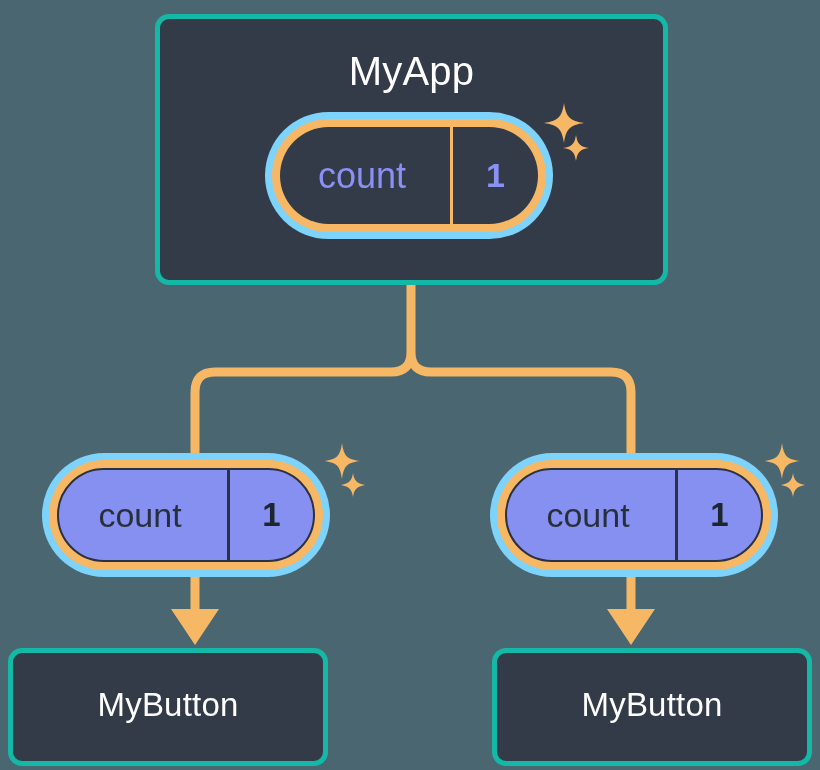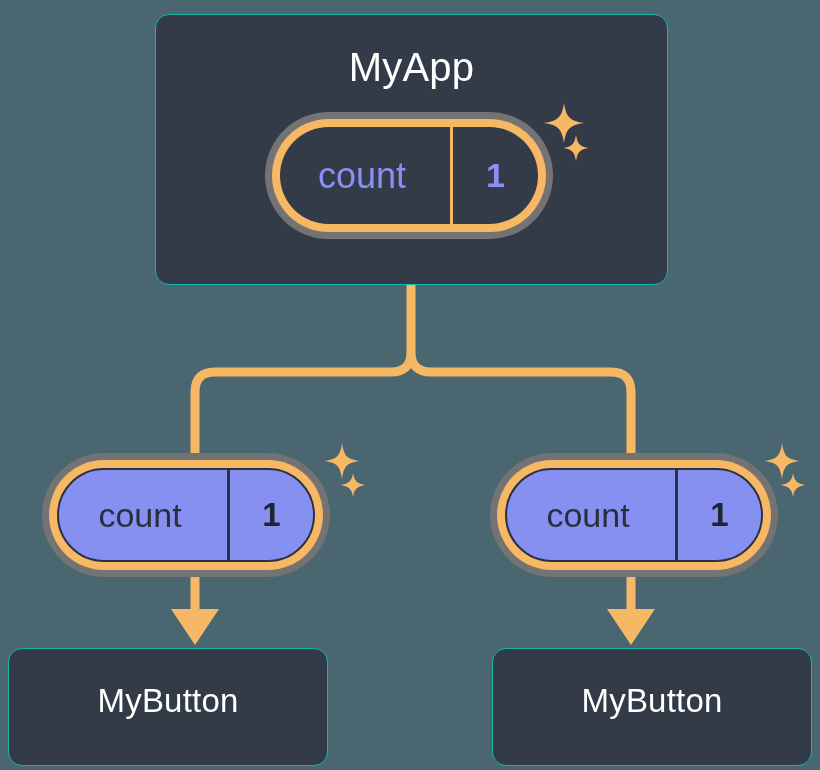--- a/index.html
+++ b/index.html
@@ -27,21 +27,21 @@
     top: 0;
     width: 820px;
     height: 770px;
     pointer-events: none;
   }
 
   
   .comp-box {
     position: absolute;
     background: #333a48;
-    border: 1px solid #14b8a6;
+    border: 5px solid #14b8a6;
     border-radius: 14px;
     box-sizing: border-box;
   }
   .comp-title {
     position: absolute;
     left: 0;
     right: 0;
     text-align: center;
     color: #ffffff;
     font-weight: 400;
@@ -75,21 +75,21 @@
   #node-btn-right .comp-title {
     top: 33px;
     font-size: 33px;
   }
 
   
   .pill {
     position: absolute;
     box-sizing: border-box;
     border-radius: 999px;
-    background: #737373;            
+    background: #7dd3fc;            
     padding: 7px;
     display: flex;
   }
   .pill-mid {
     flex: 1 1 auto;
     border-radius: 999px;
     background: #f7b865;            
     padding: 8px;
     display: flex;
     box-sizing: border-box;

